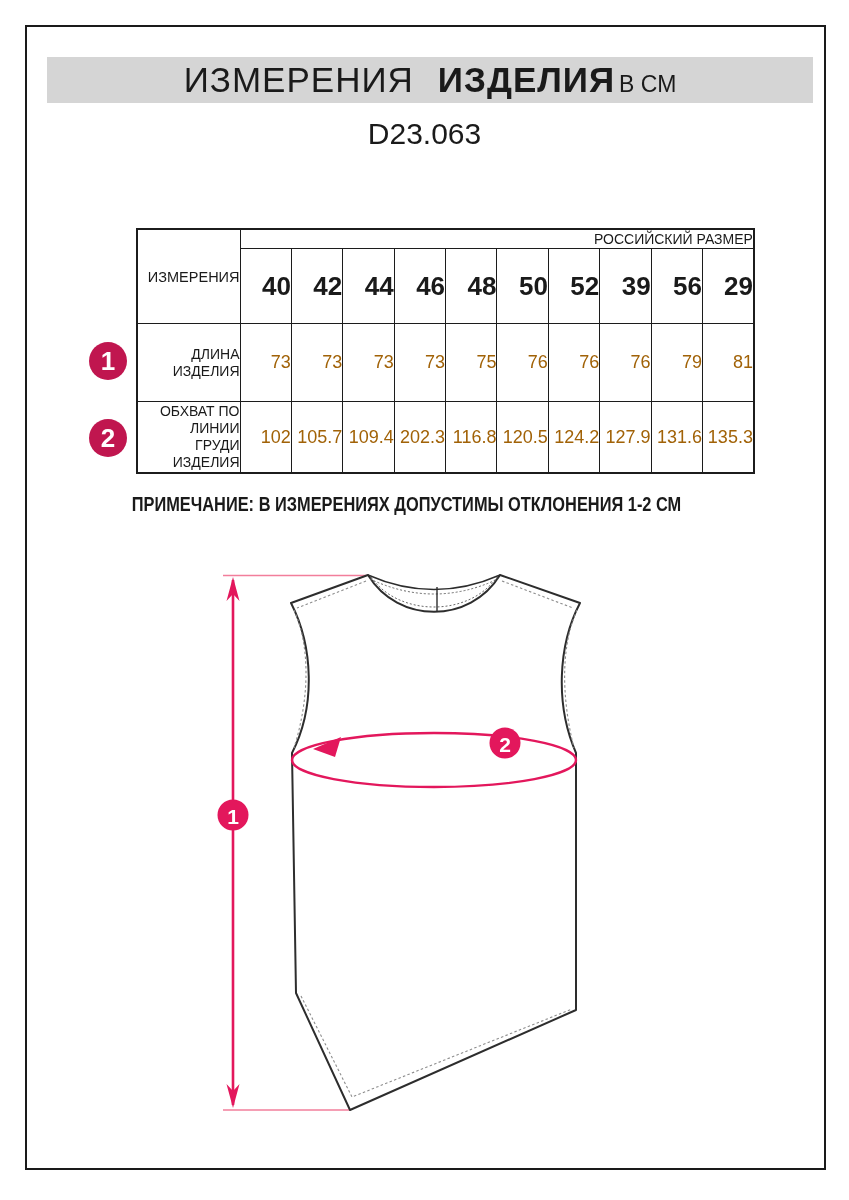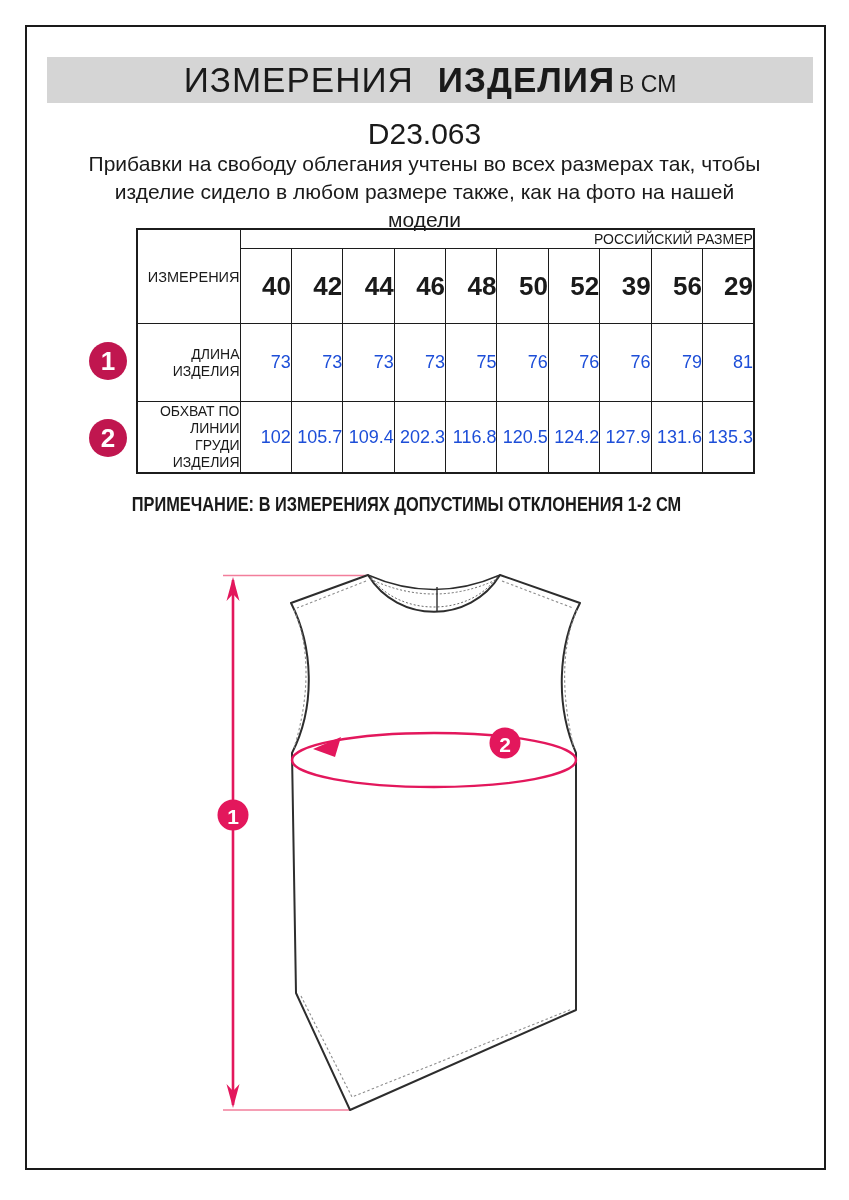--- a/index.html
+++ b/index.html
@@ -35,21 +35,21 @@
   table.meas td {
     border:1.5px solid #1c1c1c; text-align:right; vertical-align:middle;
     padding:0; overflow:hidden;
   }
   .c-group  { height:18px; font-size:14px; }
   .c-size   { height:74px; font-size:26px; font-weight:bold;margin-top:14px; }
   .c-meas-h { font-size:14.5px; }
   .c-label  { font-size:14px; line-height:17px; white-space:pre-line; }
   .r-data1 td { height:77px; }
   .r-data2 td { height:70px; }
-  .c-val    { font-size:18px; color:#1d4ed8; }
+  .c-val    { font-size:18px; color:#a16207; }
   .badge-table {
     position:absolute; width:38px; height:38px; border-radius:50%;
     background:#c0164f; color:#fff; font-weight:bold; font-size:26px;
     display:flex; align-items:center; justify-content:center;
   }
   .badge-len   { left:89px; top:342px; }
   .badge-chest { left:89px; top:419px; }
   .note {
     position:absolute; top:493px; left:25px; width:799px; text-align:center;
     font-weight:bold; font-size:19.5px;
@@ -79,25 +79,20 @@
   <div class="frame"></div>
 
   <div class="title-bar">
     <span class="title-main">ИЗМЕРЕНИЯ</span>
     <span class="title-bold">ИЗДЕЛИЯ</span>
     <span class="title-units">В СМ</span>
   </div>
 
   <div class="product-code">D23.063</div>
 
-  <div class="description">
-    <div>Прибавки на свободу облегания учтены во всех размерах так, чтобы</div>
-    <div>изделие сидело в любом размере также, как на фото на нашей</div>
-    <div>модели</div>
-  </div>
 
   <table class="meas">
     <colgroup>
       <col style="width:103px">
       <col style="width:51.4px">
         <col style="width:51.4px">
         <col style="width:51.4px">
         <col style="width:51.4px">
         <col style="width:51.4px">
       <col style="width:51.4px">

